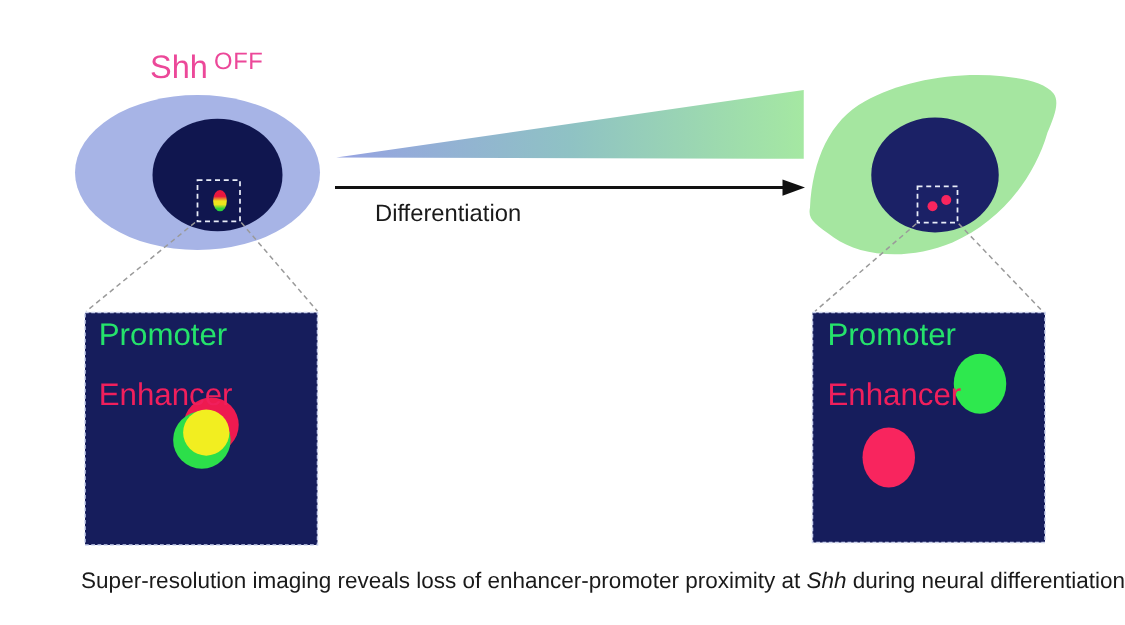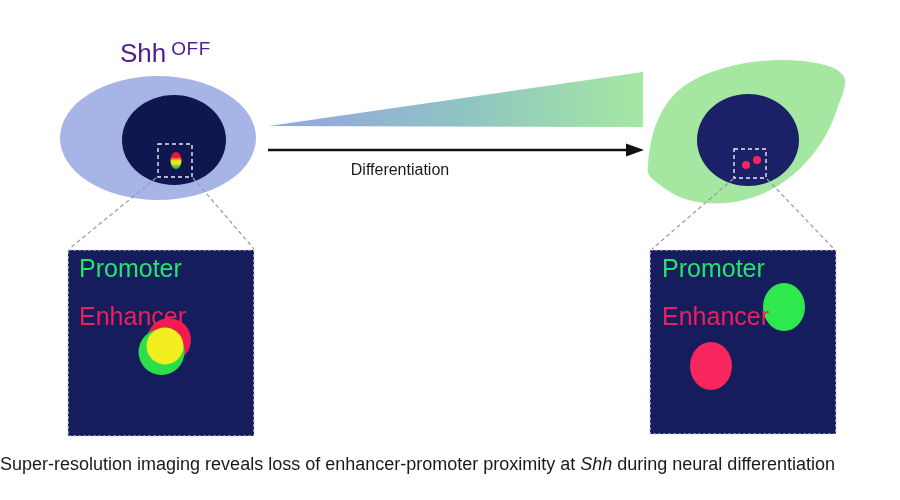--- a/index.html
+++ b/index.html
@@ -2,28 +2,28 @@
 <html><head>
 <meta charset="utf-8">
 <style>
   html,body{margin:0;padding:0;background:#ffffff;}
   .stage{
     position:relative;width:900px;height:500px;background:#ffffff;overflow:hidden;
     font-family:"Liberation Sans", sans-serif;
   }
   .stage svg{position:absolute;left:0;top:0;}
   .abs{position:absolute;}
-  .cell-title{color:#4c1d95;white-space:nowrap;}
+  .cell-title{color:#ec4899;white-space:nowrap;}
   .cell-title .gene{font-size:26px;line-height:26px;}
   .cell-title .state{font-size:19px;line-height:19px;position:relative;top:-7px;margin-left:5px;letter-spacing:.5px;}
-  .arrow-label{font-size:16px;color:#1a1a1a;text-align:center;width:200px;}
+  .arrow-label{font-size:19px;color:#1a1a1a;text-align:left;width:200px;}
   .panel-labels{line-height:19px;font-size:25px;white-space:nowrap;}
   .panel-labels .promoter{display:block;}
   .panel-labels .enhancer{display:block;margin-top:29px;}
-  .caption{left:0;width:808px;text-align:right;font-size:18px;color:#1a1a1a;white-space:nowrap;}
+  .caption{left:0;width:900px;text-align:right;font-size:18px;color:#1a1a1a;white-space:nowrap;}
   .caption .gene-italic{font-style:italic;}
 </style>
 </head>
 <body>
 
 <div class="stage">
 
   <svg width="900" height="500" viewBox="0 0 900 500">
     <defs>
       <linearGradient id="wedgeGrad" x1="0" y1="0" x2="1" y2="0">

